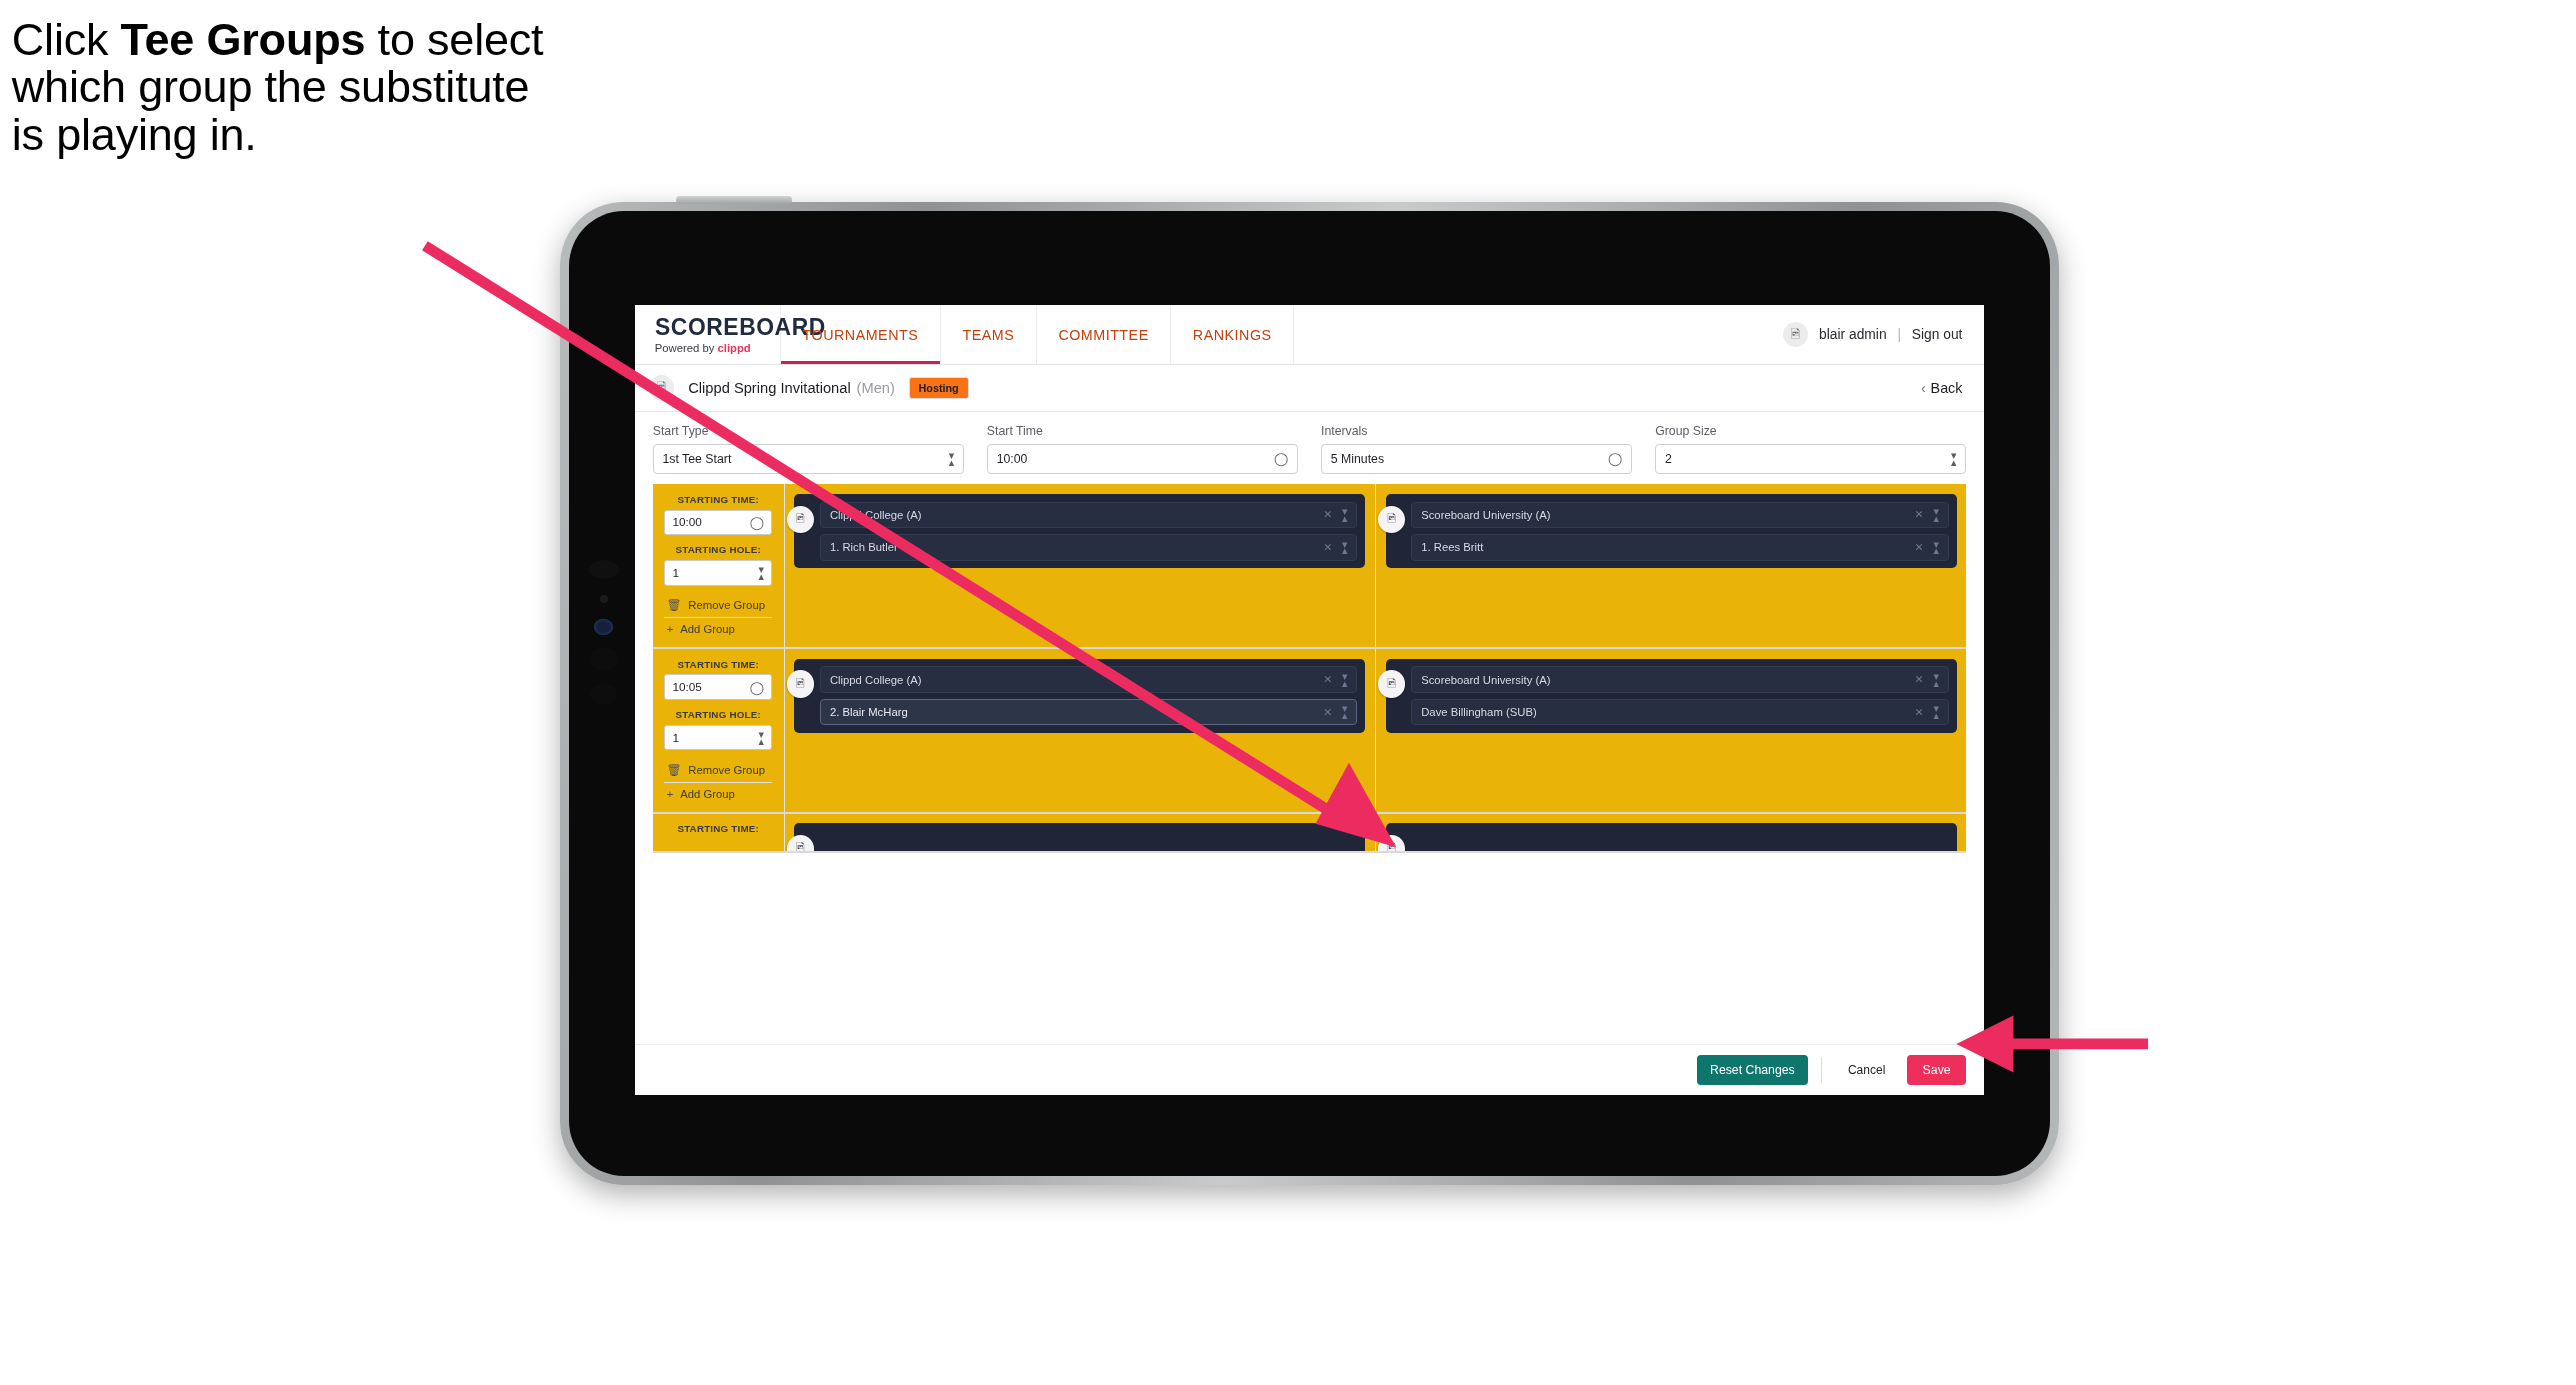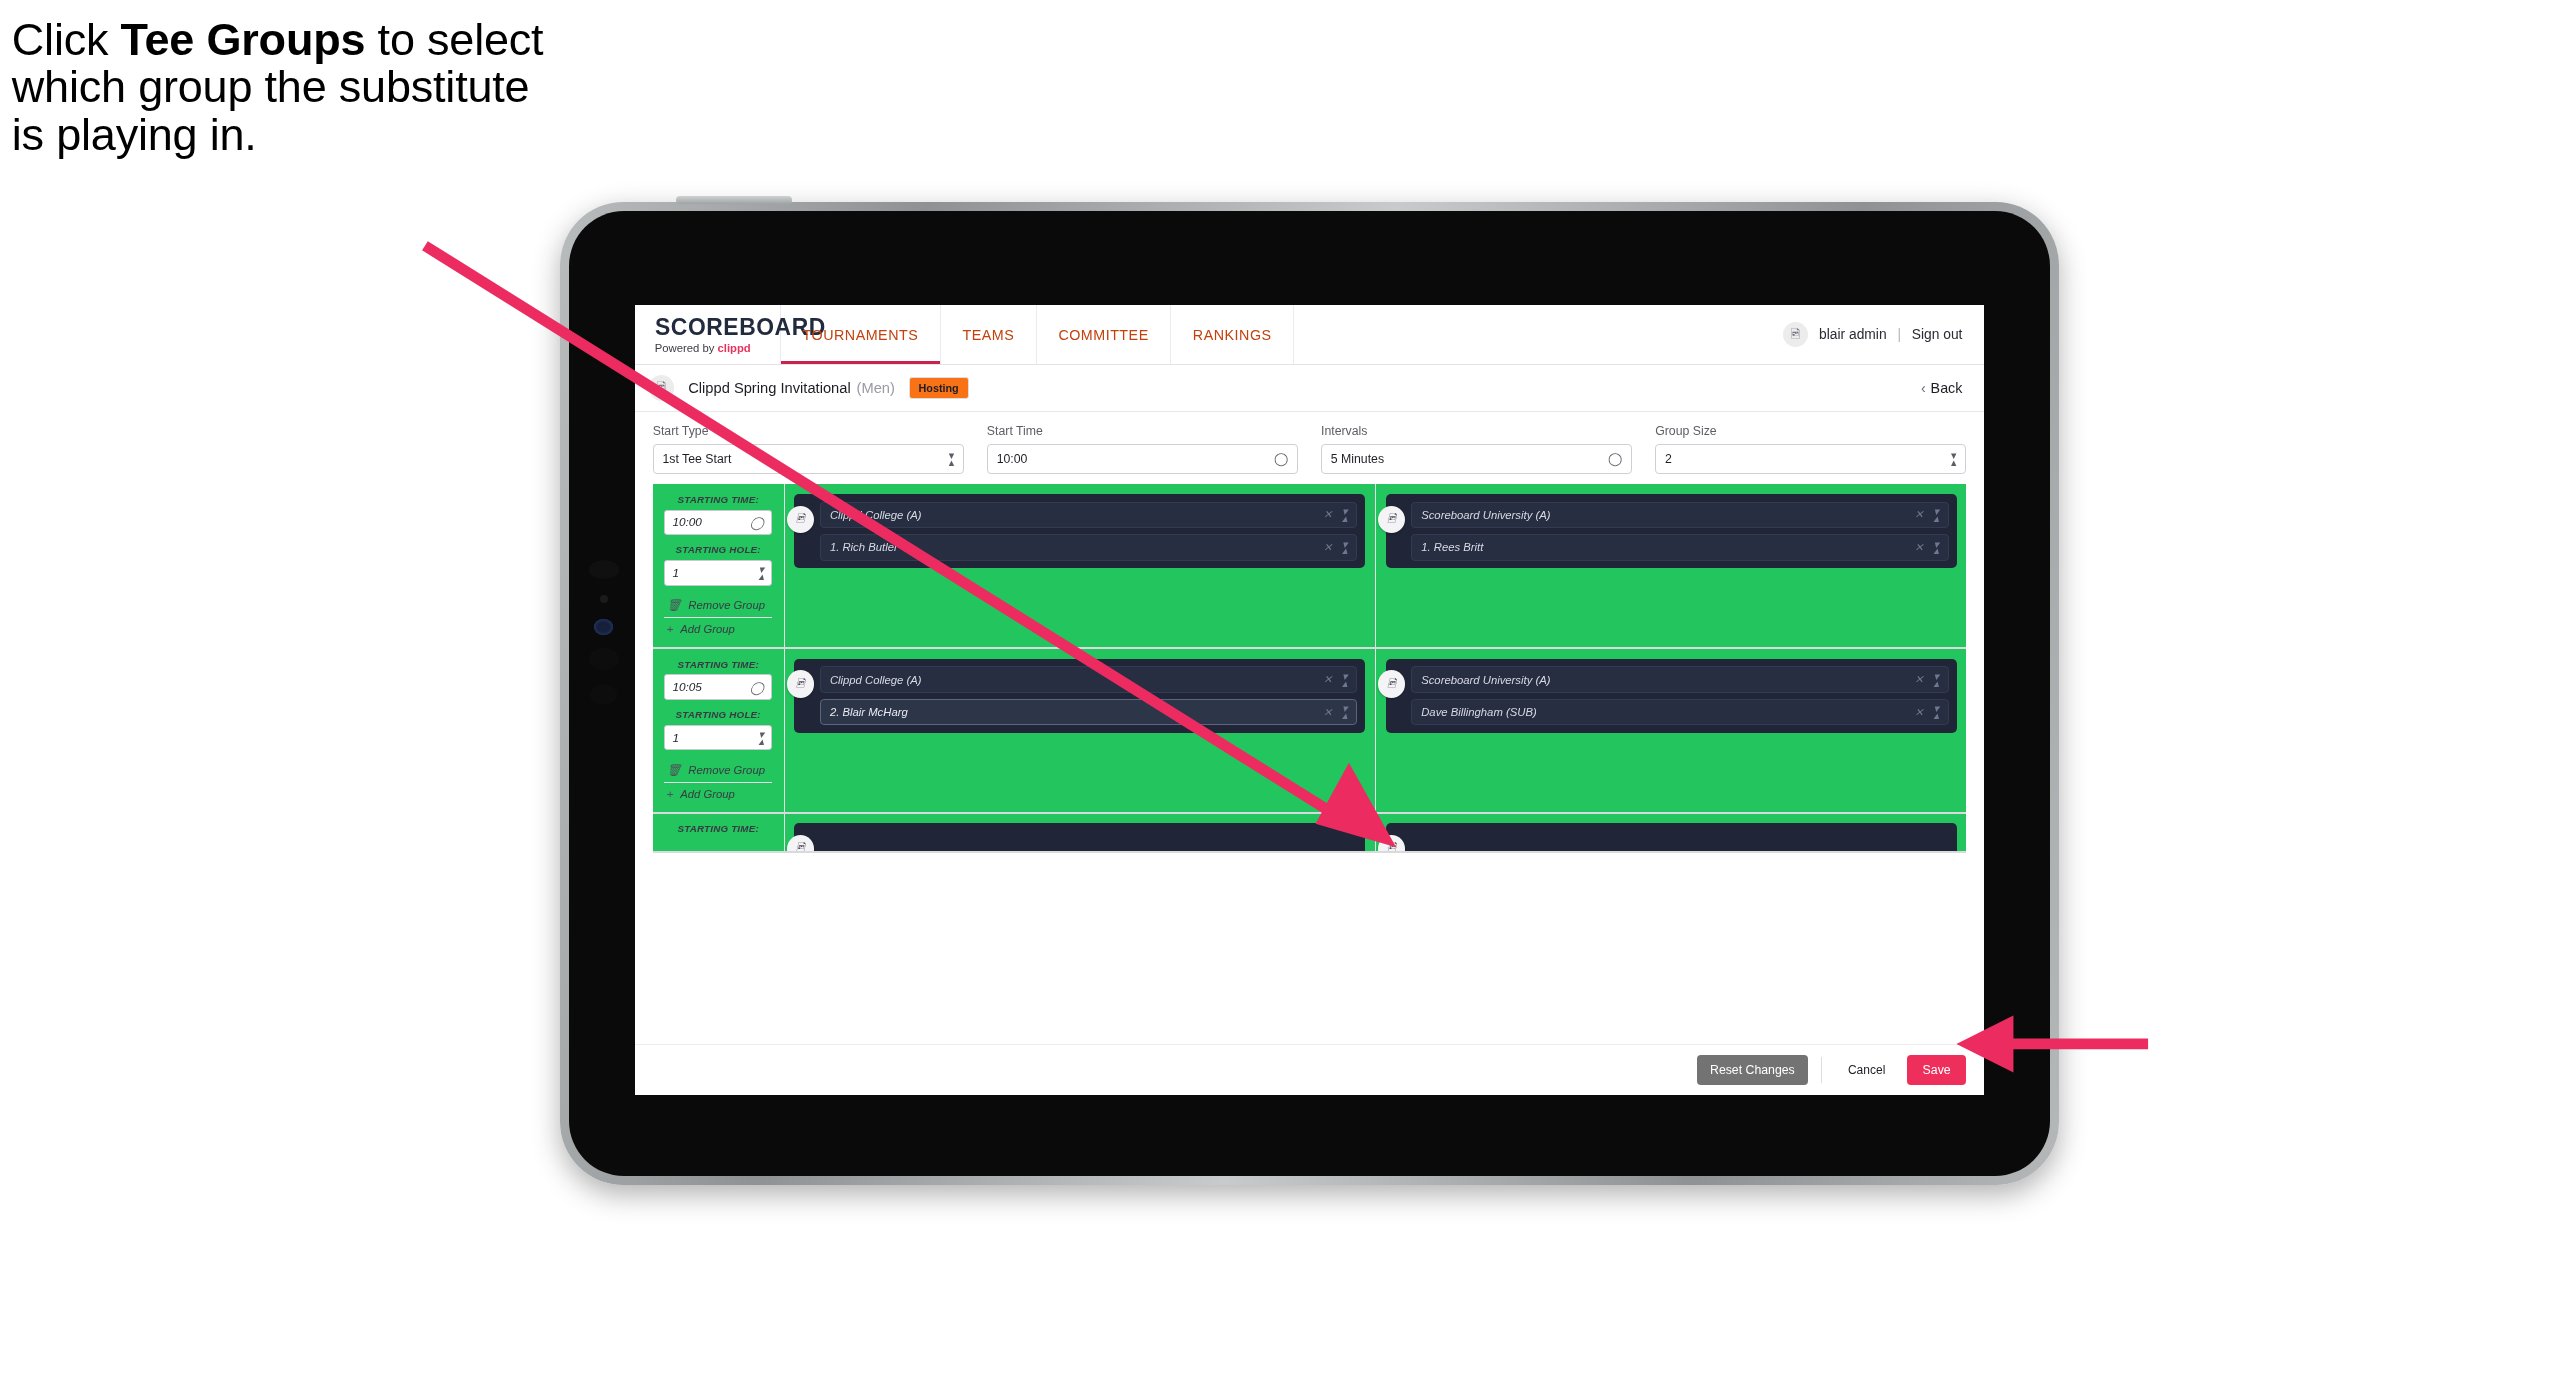--- a/index.html
+++ b/index.html
@@ -137,21 +137,21 @@
   .tblwrap { padding: 0 17.7px; }
   .thead { display: flex; background: #4e5567; border-radius: 2px 2px 0 0; }
   .th {
     height: 30.5px; display:flex; align-items:center; justify-content:center;
     color: #ffffff; font-size: 12.8px; letter-spacing: 0.2px;
   }
   .th-tee { width: 132px; border-right: 1px solid #6a7083; }
   .th-t1  { flex: 1; border-right: 1px solid #6a7083; }
   .th-t2  { flex: 1; }
 
-  .grouprow { display: flex; border-bottom: 2px solid #d9d9de; background:#22c55e;font-style:italic; }
+  .grouprow { display: flex; border-bottom: 2px solid #d9d9de; background:#eab308; }
   .gr-tee {
     width: 132px; border-right: 1px solid #e3e3e8; padding: 9.8px 11.8px 5.9px 11.8px;
     display: flex; flex-direction: column; align-items: stretch;
   }
   .mini-label { font-size: 9.8px; font-weight: 700; color: #3a3a44; text-align:center; letter-spacing: 0.2px; margin-bottom: 4.9px; }
   .mini-field {
     height: 25.6px; border: 1px solid #c9c9d0; border-radius: 2.9px; background:#fff;
     display:flex; align-items:center; padding: 0 6.9px; font-size: 11.8px; color:#1f1f27;
     margin-bottom: 8.8px;
   }
@@ -187,21 +187,21 @@
   .prow .pctl .stepper { color:#6f7792; }
 
   
   .appfooter {
     position: absolute; left: 0; right: 0; bottom: 0; height: 51px;
     background: #fff; border-top: 1px solid #ededf1;
     display: flex; align-items: center; justify-content: flex-end;
     padding-right: 17.7px; gap: 0;
   }
   .btn-reset {
-    background: #737373; color:#fff; font-size: 12.3px; border-radius: 3.9px;
+    background: #0f766e; color:#fff; font-size: 12.3px; border-radius: 3.9px;
     padding: 7.9px 12.8px; cursor: pointer;
   }
   .foot-div { width:1px; height: 25.6px; background:#dcdce1; margin: 0 13.8px; }
   .btn-cancel { font-size: 12px; color:#1d1d24; cursor:pointer; padding: 7.9px 11.8px; }
   .btn-save {
     background: #ef2f5b; color:#fff; font-size: 12.3px; border-radius: 3.9px;
     padding: 7.9px 15.7px; margin-left: 9.8px; cursor:pointer;
   }
 
   .fade-bottom {

